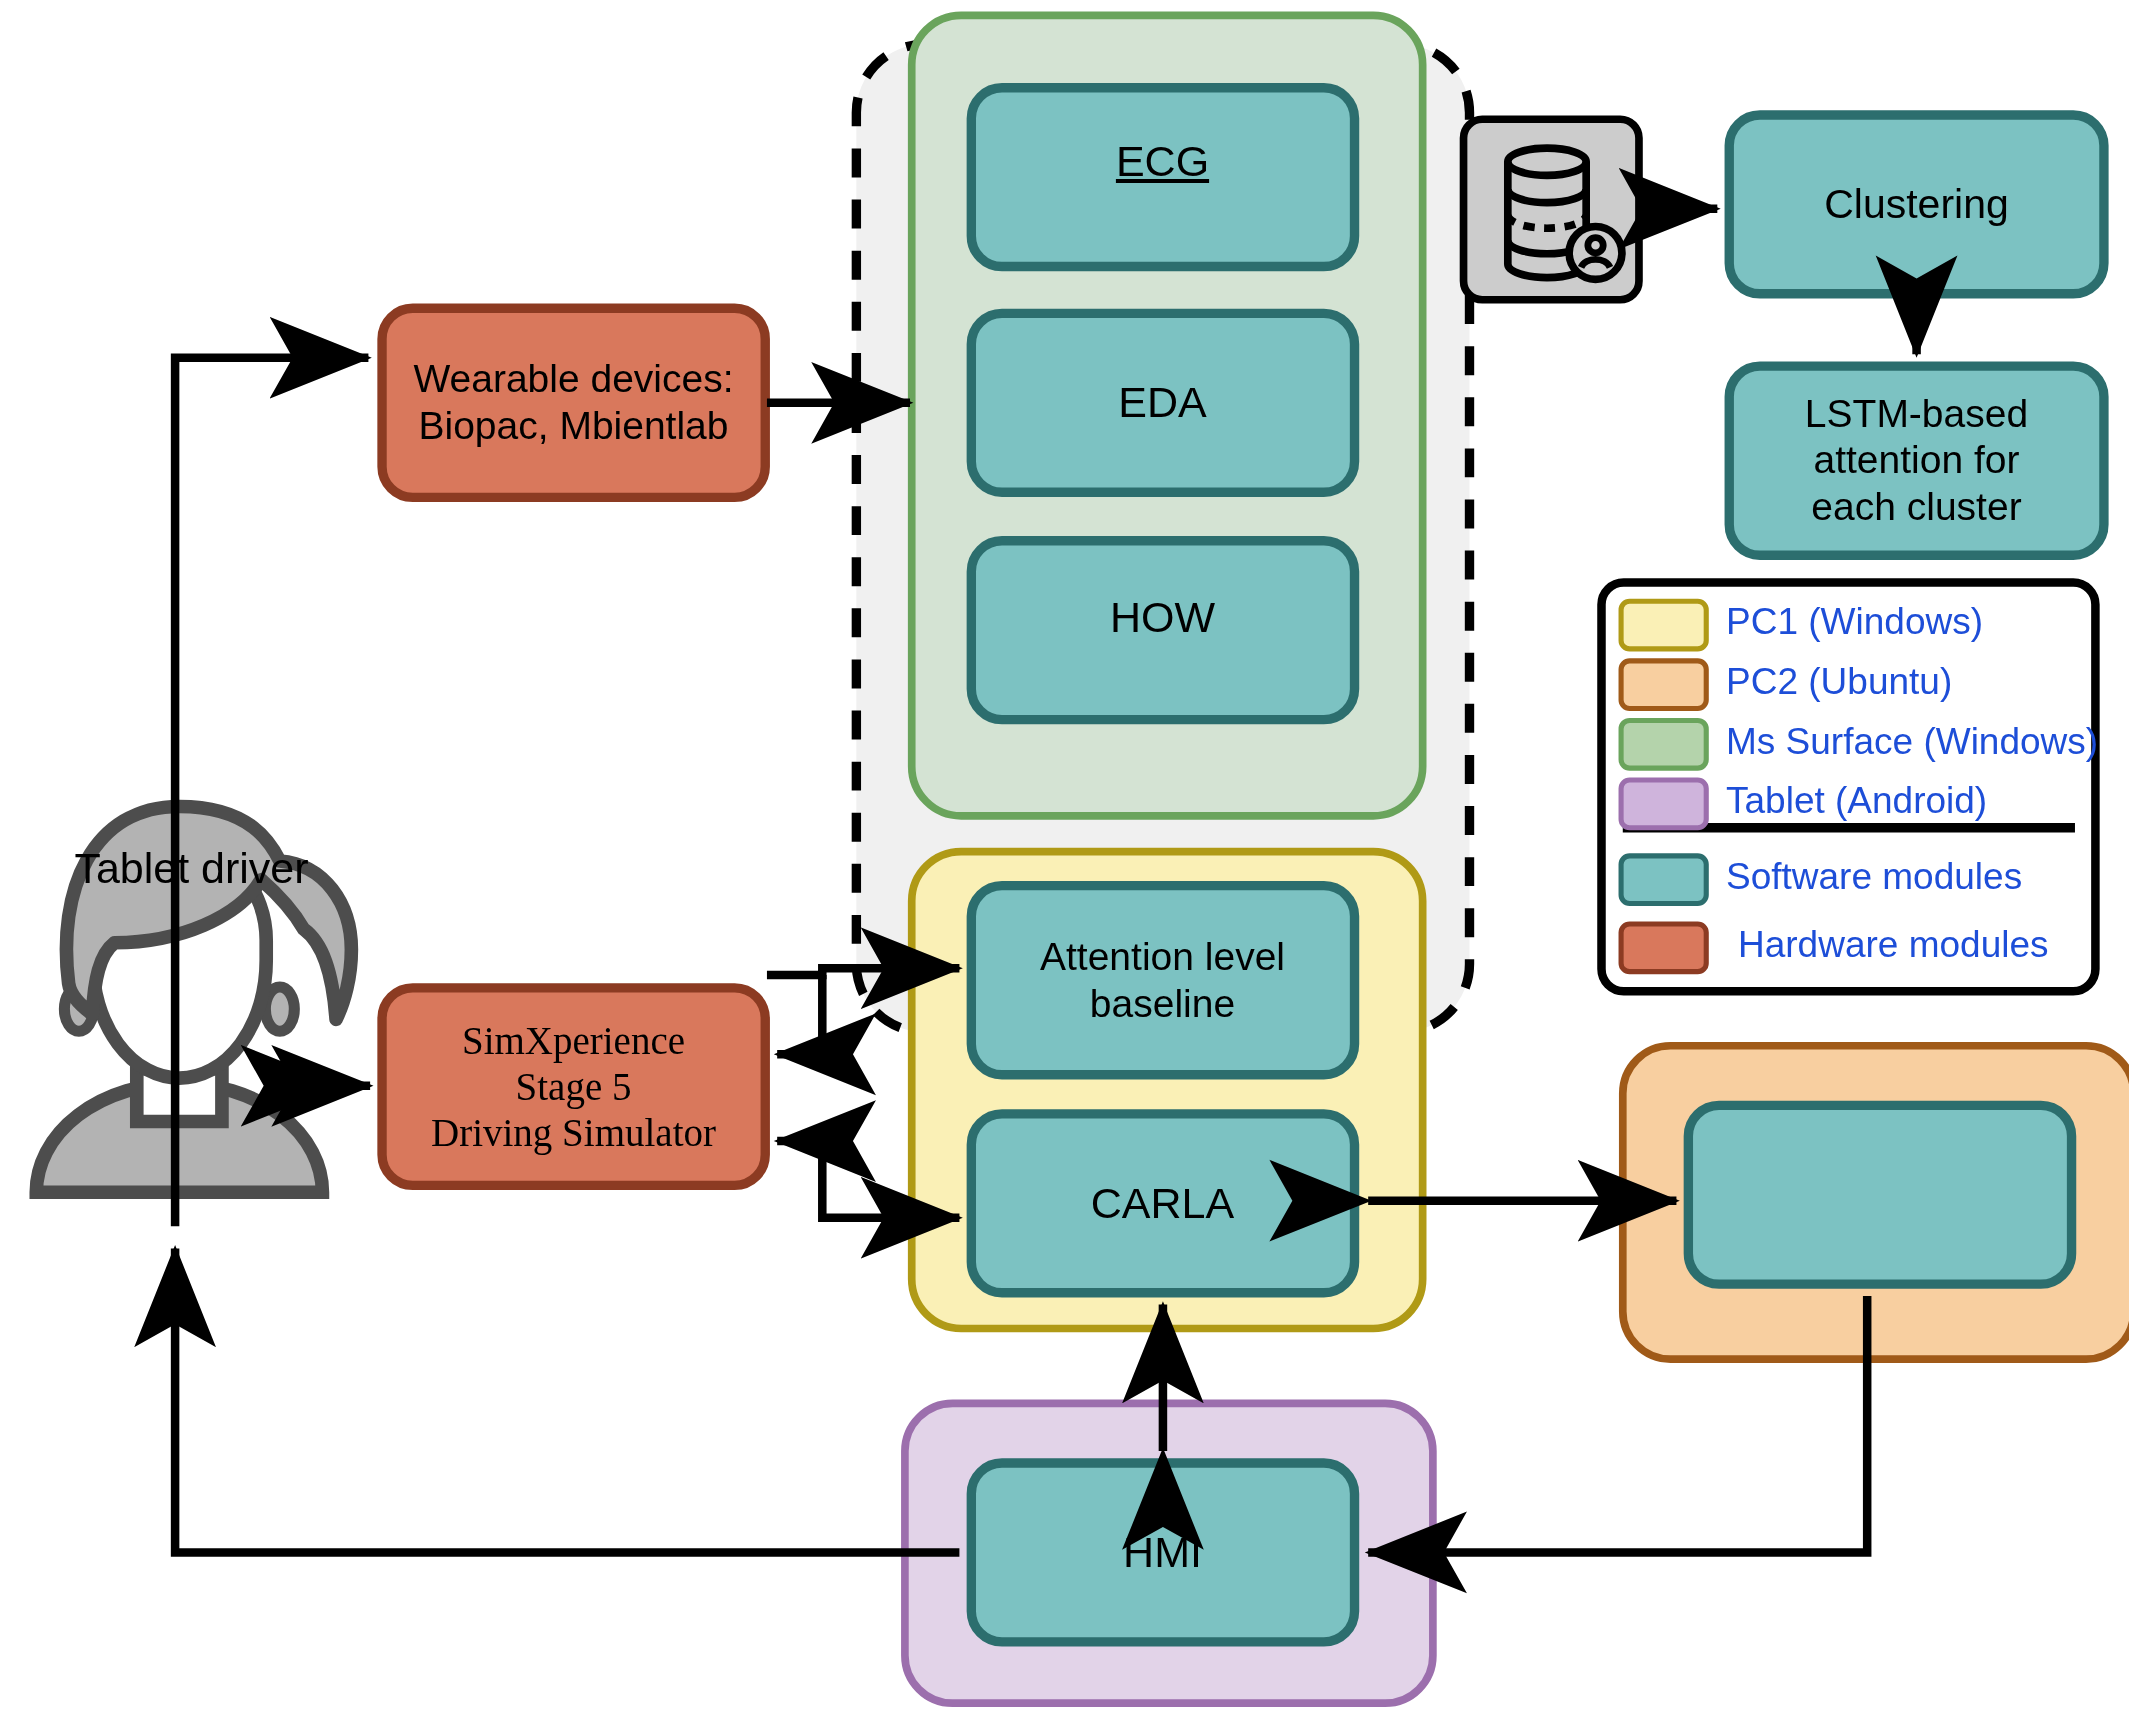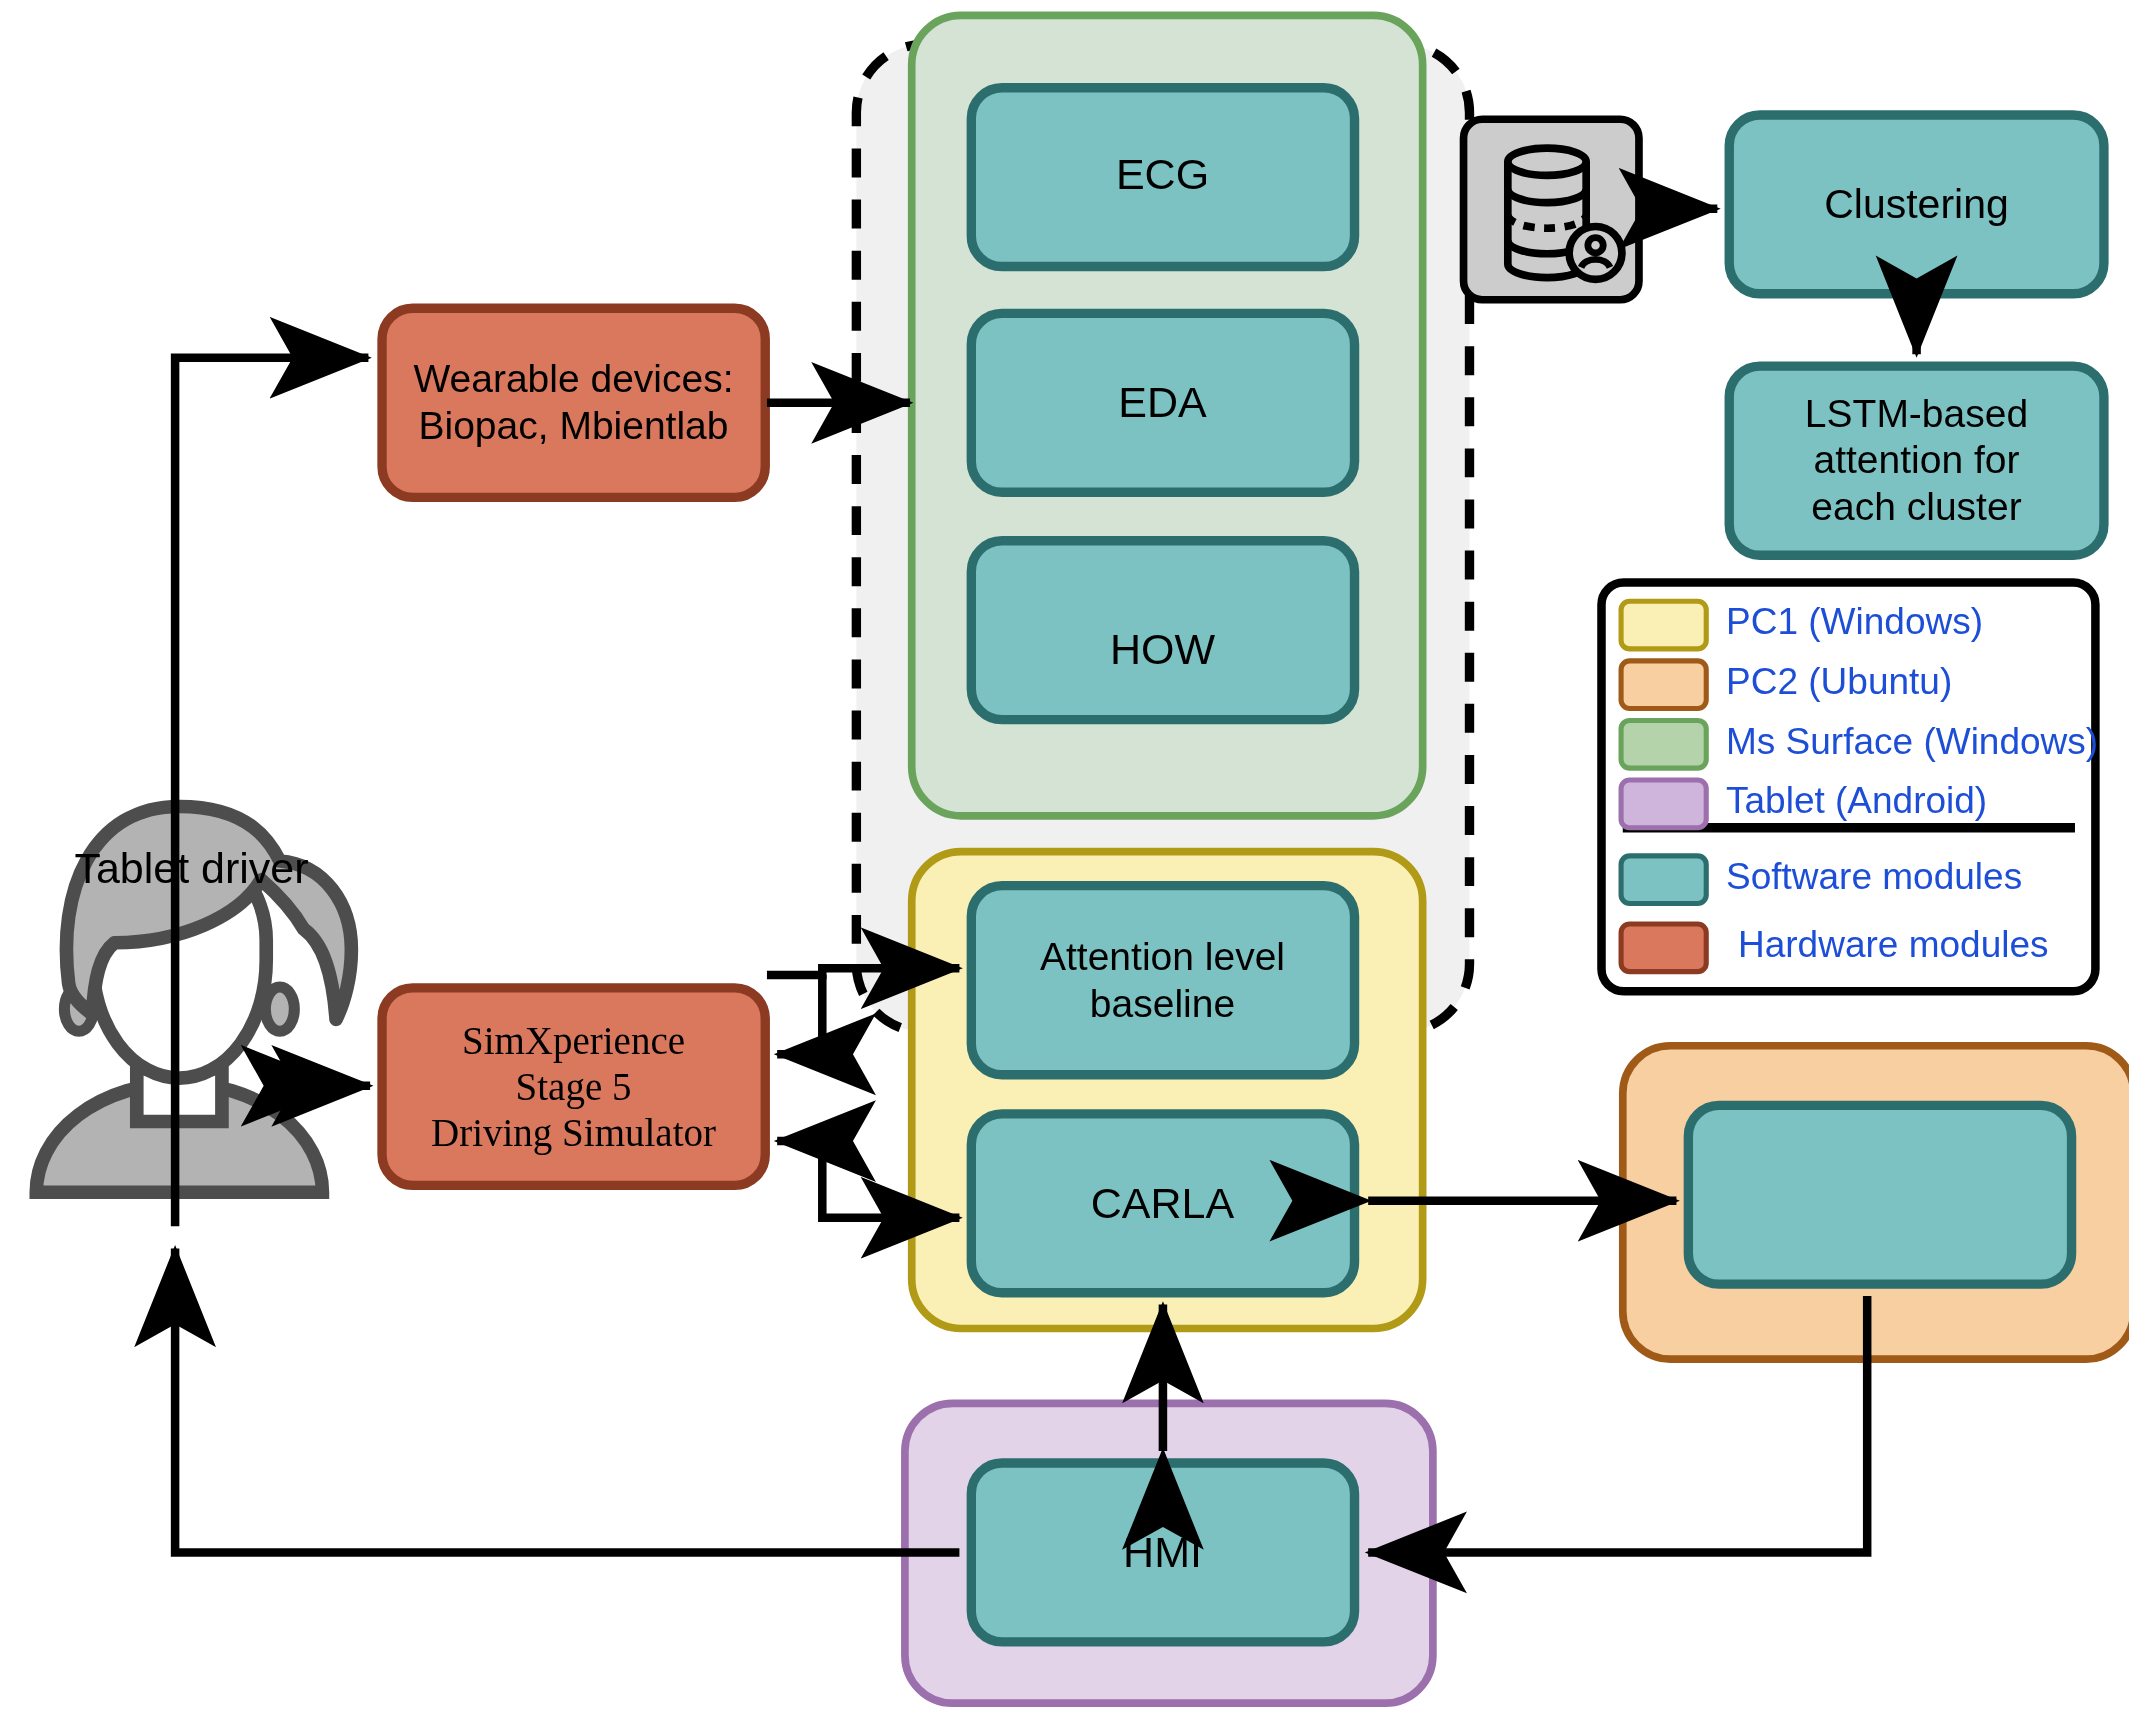--- a/index.html
+++ b/index.html
@@ -129,23 +129,23 @@
     <rect x="1903" y="776" width="100" height="56" rx="10" ry="10" fill="#f8cfa0" stroke="#a05a18" stroke-width="6"></rect>
     <rect x="1903" y="846" width="100" height="56" rx="10" ry="10" fill="#b4d3ab" stroke="#6aa45c" stroke-width="6"></rect>
     <rect x="1903" y="916" width="100" height="56" rx="10" ry="10" fill="#cfb4dc" stroke="#9c6fad" stroke-width="6"></rect>
 
     <rect x="1903" y="1005" width="100" height="56" rx="10" ry="10" fill="#7cc2c2" stroke="#2c6e6e" stroke-width="6"></rect>
     <rect x="1903" y="1085" width="100" height="56" rx="10" ry="10" fill="#d9785c" stroke="#8c3b22" stroke-width="6"></rect>
   </svg>
 
   <div class="lbl f50" style="left:34px;top:843px;width:315px;height:51px;">Tablet driver</div>
 
-  <div class="lbl f50" style="left:971px;top:85px;width:383px;height:179px;">ECG</div>
+  <div class="lbl f50" style="left:971px;top:72px;width:383px;height:179px;text-decoration:underline;">ECG</div>
   <div class="lbl f50" style="left:971px;top:313px;width:383px;height:179px;">EDA</div>
-  <div class="lbl f50" style="left:971px;top:560px;width:383px;height:179px;text-align:center;">HOW</div>
+  <div class="lbl f50" style="left:971px;top:528px;width:383px;height:179px;text-align:center;">HOW</div>
 
   <div class="lbl f46" style="left:971px;top:886px;width:383px;height:189px;white-space:pre-line;">Attention level
 baseline</div>
   <div class="lbl f50" style="left:971px;top:1114px;width:383px;height:179px;">CARLA</div>
   <div class="lbl f50" style="left:971px;top:1463px;width:383px;height:179px;">HMI</div>
   <div class="lbl f48" style="left:1729px;top:115px;width:375px;height:179px;">Clustering</div>
   <div class="lbl f46" style="left:382px;top:308px;width:383px;height:189px;white-space:pre-line;">Wearable devices:
 Biopac, Mbientlab</div>
 
   <div class="lbl f46" style="left:1729px;top:366px;width:375px;height:189px;white-space:pre-line;">LSTM-based

